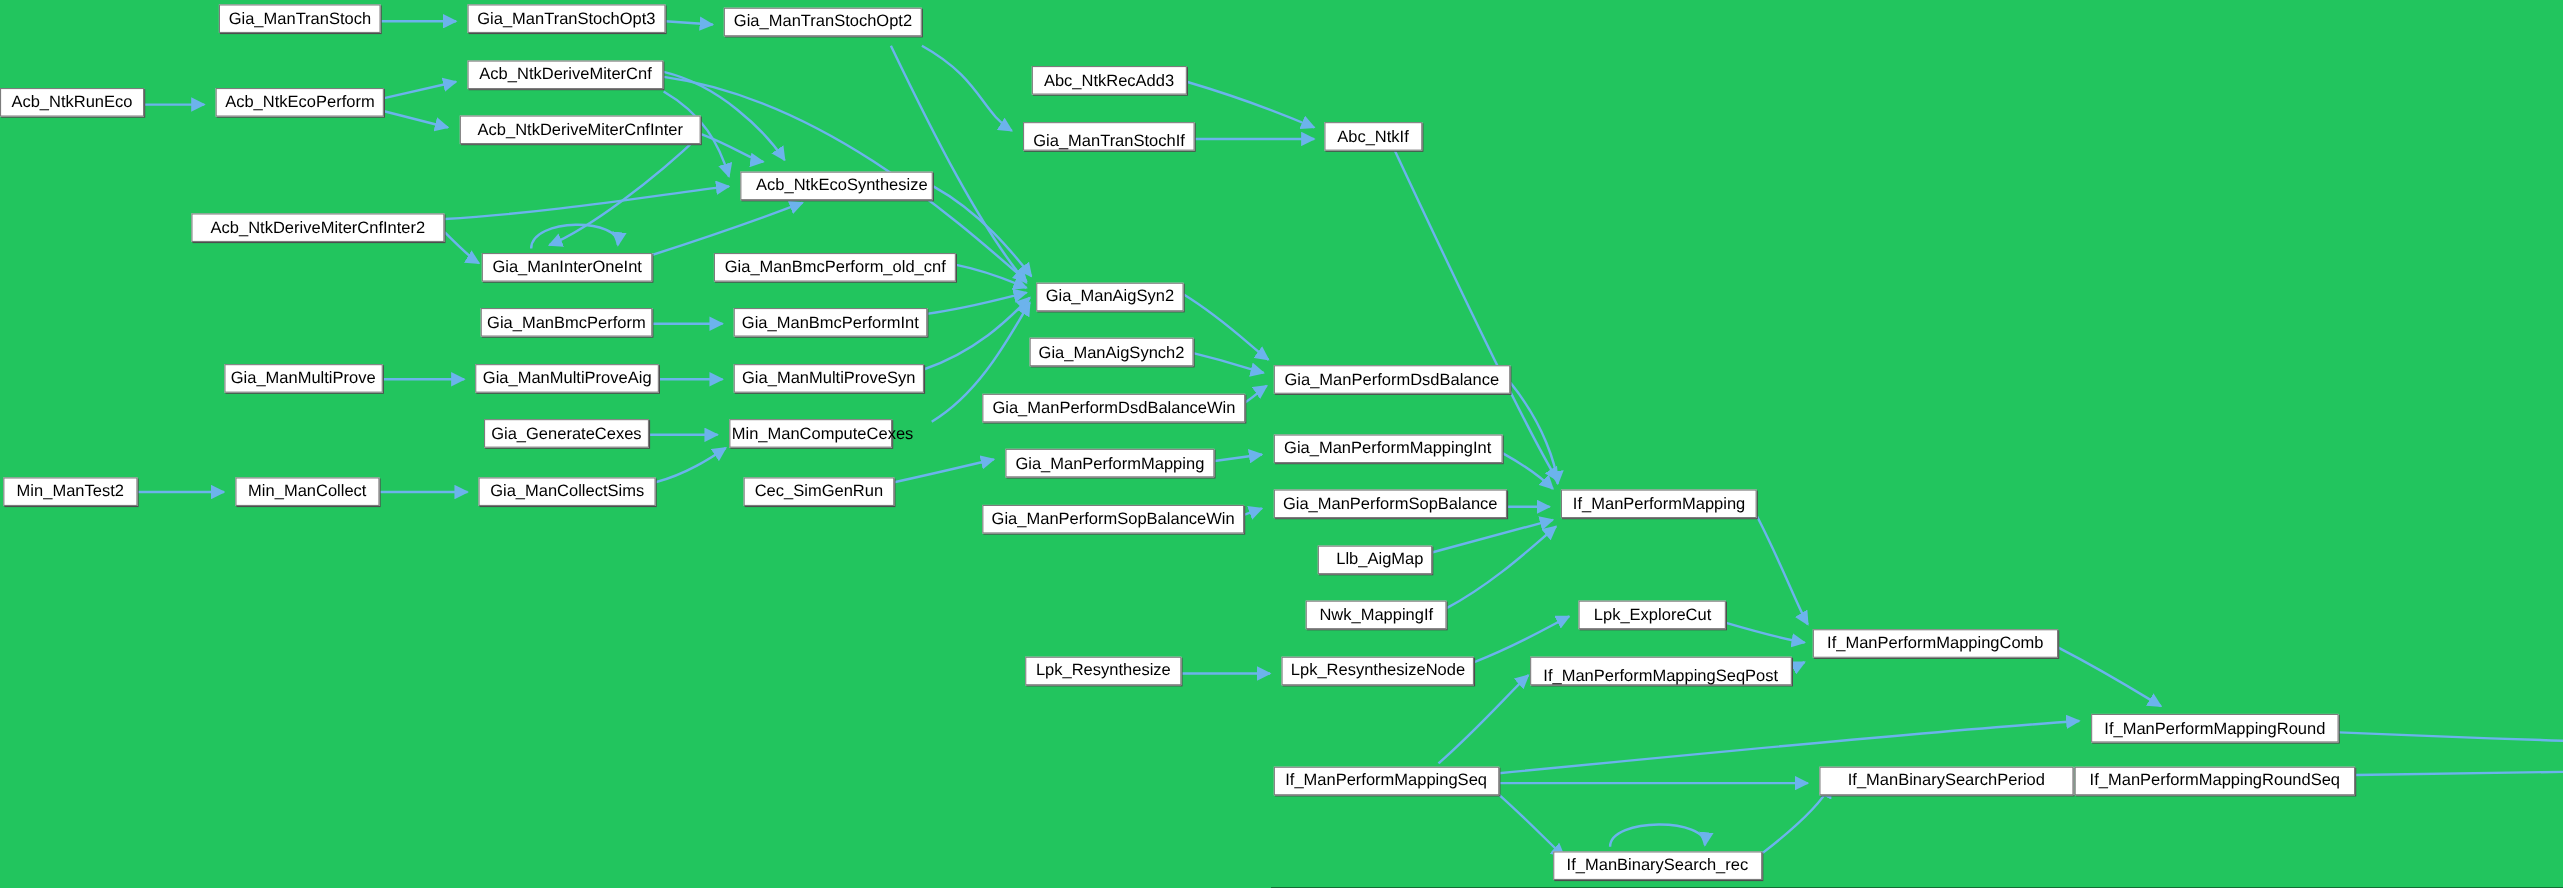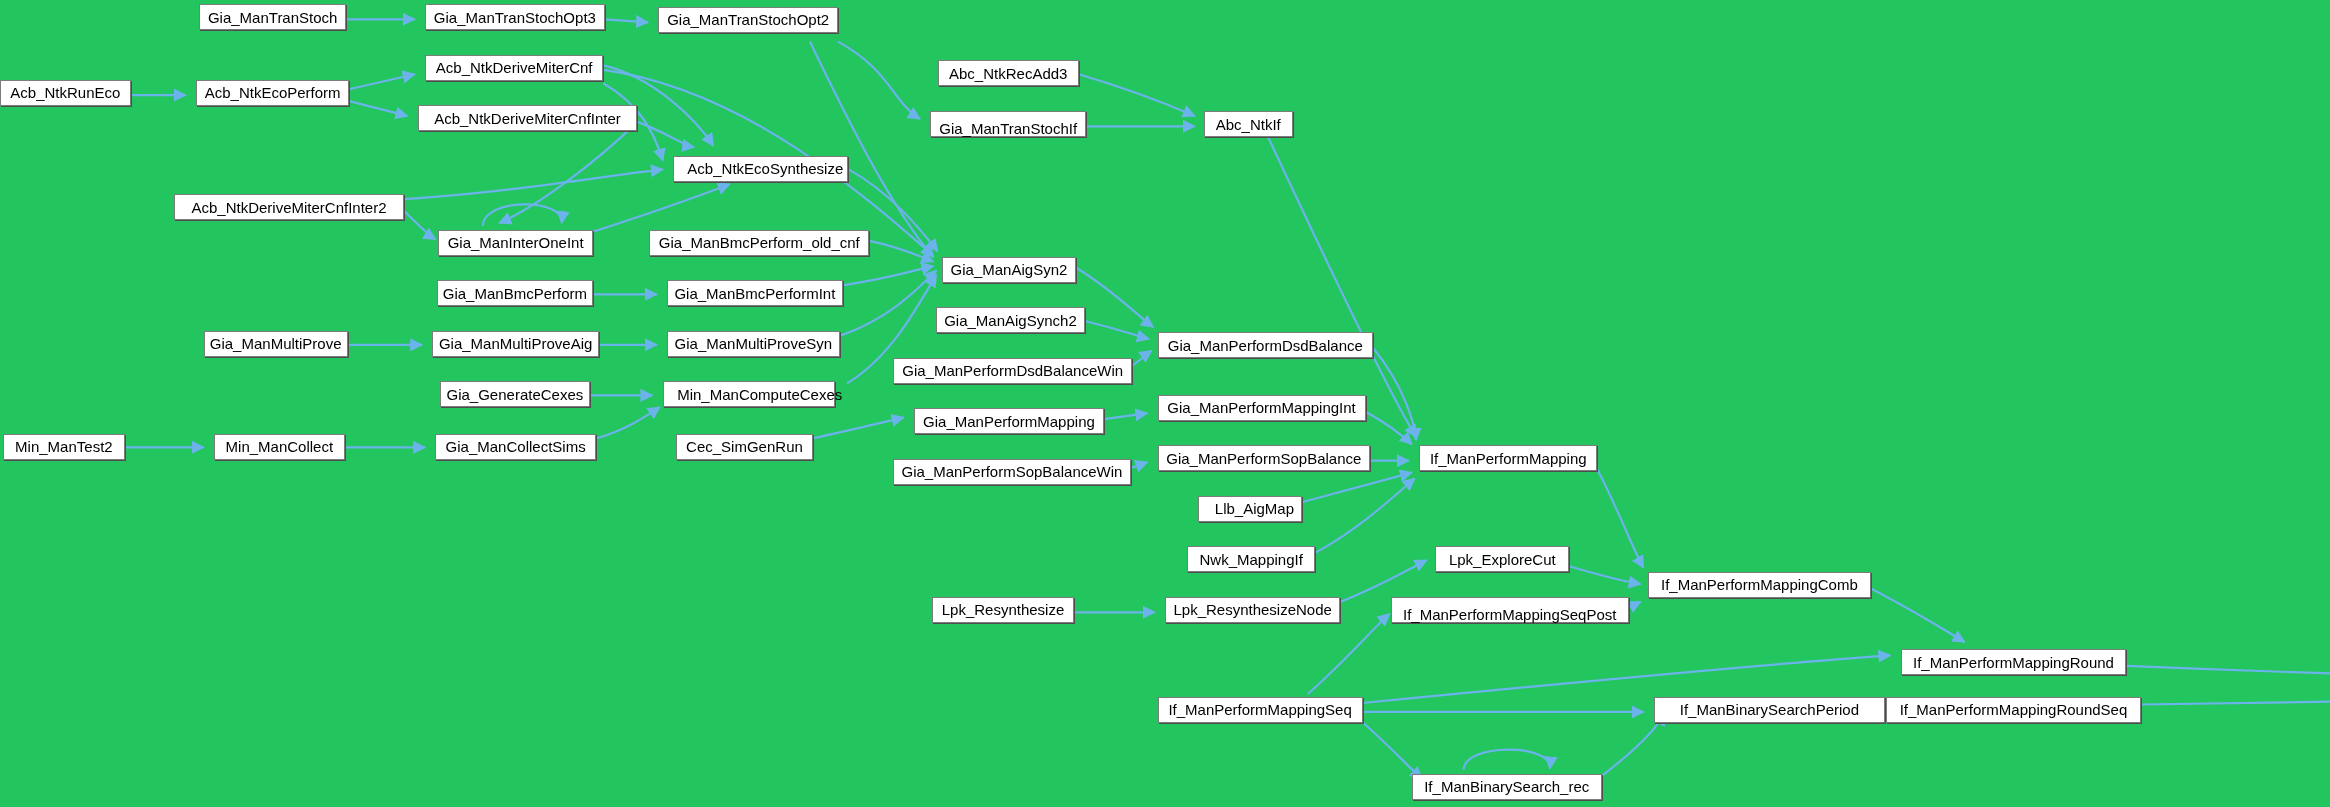--- a/index.html
+++ b/index.html
@@ -177,21 +177,21 @@
       </div>
       <div class="node" title="Gia_ManMultiProveSyn" style="left: 667.2px; top: 330.961px; width: 172.372px;">
         <span>Gia_ManMultiProveSyn</span>
       </div>
       <div class="node" title="Gia_ManPerformDsdBalanceWin" style="left: 893.068px; top: 357.713px; width: 239.241px;">
         <span>Gia_ManPerformDsdBalanceWin</span>
       </div>
       <div class="node" title="Gia_GenerateCexes" style="left: 439.847px; top: 381.492px; width: 150.083px;">
         <span>Gia_GenerateCexes</span>
       </div>
-      <div class="node" title="Min_ManComputeCexes" style="left: 662.742px; top: 381.492px; width: 172px; padding-left: 29px;">
+      <div class="node" title="Min_ManComputeCexes" style="left: 662.742px; top: 381.492px; width: 148px; padding-left: 29px;">
         <span>Min_ManComputeCexes</span>
       </div>
       <div class="node" title="Gia_ManPerformMappingInt" style="left: 1157.57px; top: 394.867px; width: 208.036px;">
         <span>Gia_ManPerformMappingInt</span>
       </div>
       <div class="node" title="Min_ManTest2" style="left: 2.97194px; top: 433.508px; width: 121.849px;">
         <span>Min_ManTest2</span>
       </div>
       <div class="node" title="Min_ManCollect" style="left: 213.98px; top: 433.508px; width: 130.765px;">
         <span>Min_ManCollect</span>

